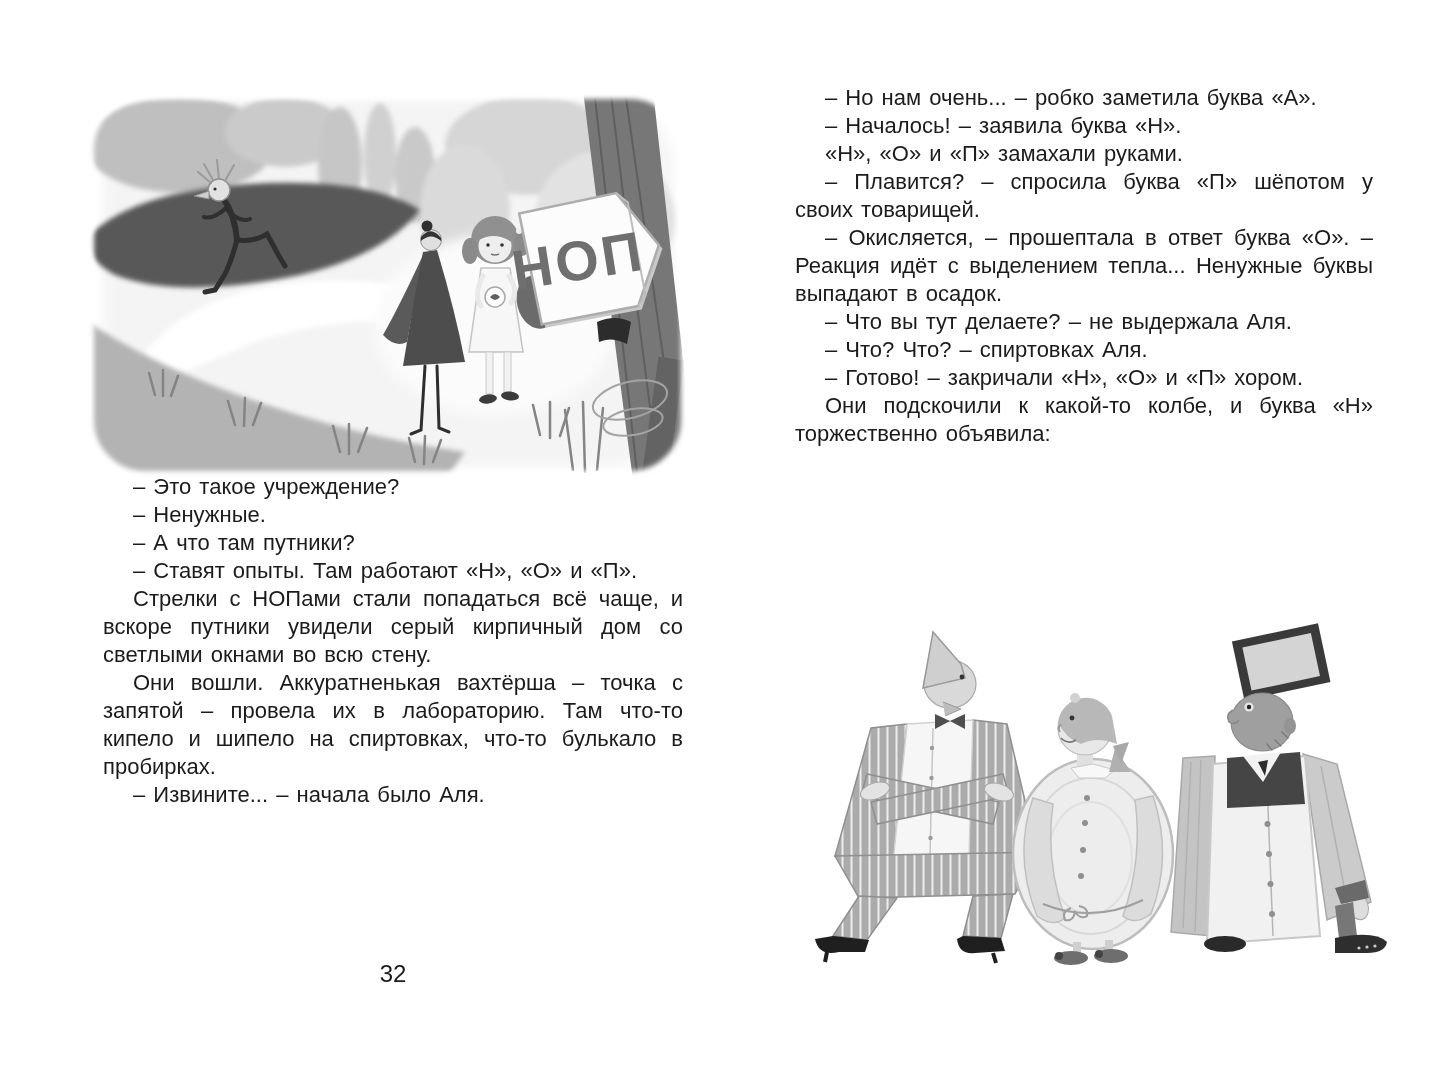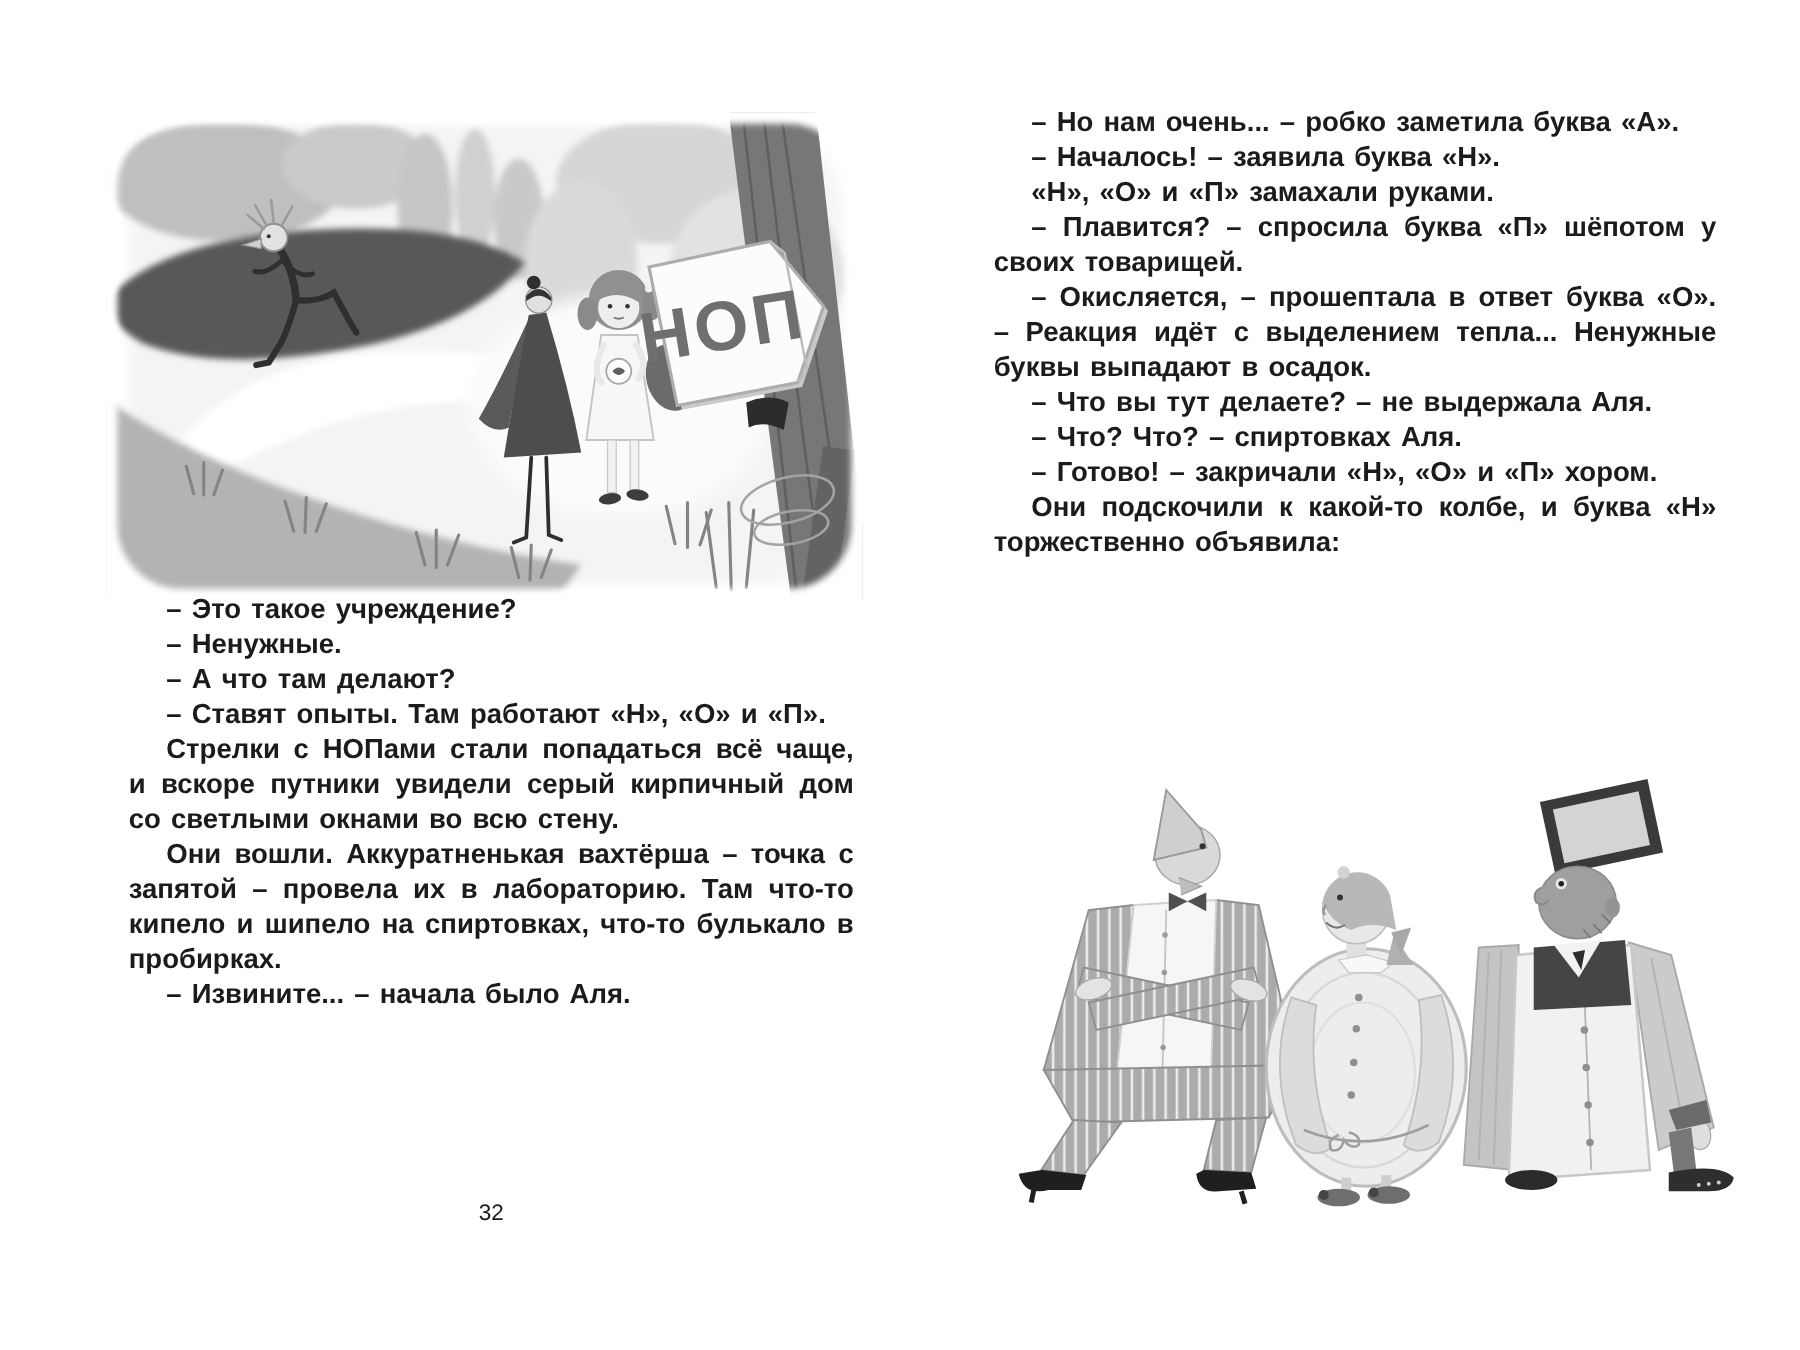--- a/index.html
+++ b/index.html
@@ -4,25 +4,25 @@
 <style>
   html,body{margin:0;padding:0;background:#ffffff;}
   body{width:1440px;height:1080px;font-family:"Liberation Sans",sans-serif;color:#1b1b1b;}
   .spread{position:relative;width:1440px;height:1080px;background:#ffffff;overflow:hidden;}
   .illu{position:absolute;margin:0;padding:0;}
   .illu svg{display:block;width:100%;height:100%;}
   .illu-top{left:85px;top:90px;width:605px;height:390px;}
   .illu-bottom{left:775px;top:606px;width:620px;height:360px;}
   .text-col{position:absolute;text-align:justify;font-size:22px;line-height:28px;
             word-spacing:2px;-webkit-hyphens:auto;hyphens:auto;}
-  .text-col p{margin:0;text-indent:30px;font-weight:bold;}
+  .text-col p{margin:0;text-indent:30px;}
   .left-col{left:103px;top:473px;width:580px;}
   .right-col{left:795px;top:84px;width:578px;}
   .page-number{position:absolute;left:103px;top:960px;width:580px;text-align:center;
-               font-size:18px;color:#1b1b1b;}
+               font-size:24px;color:#1b1b1b;}
   .sign-text{font-family:"Liberation Sans",sans-serif;font-weight:bold;}
 </style>
 </head>
 <body>
 
 <div class="spread">
 
   <section>
 
     <figure class="illu illu-top">
@@ -136,21 +136,21 @@
           </g>
         </g>
 
         <rect x="-10" y="-10" width="625" height="410" rx="70" fill="none" stroke="#ffffff" stroke-width="38" filter="url(#L-soft2)"></rect>
       </svg>
     </figure>
 
     <div class="text-col left-col">
       <p>– Это такое учреждение?</p>
       <p>– Ненужные.</p>
-      <p>– А что там делают?</p>
+      <p>– А что там путники?</p>
       <p>– Ставят опыты. Там работают «Н», «О» и «П».</p>
       <p>Стрелки с НОПами стали попадаться всё чаще, и вскоре путники увидели серый кирпичный дом со светлыми окнами во всю стену.</p>
       <p>Они вошли. Аккуратненькая вахтёрша – точка с запятой – провела их в лабораторию. Там что-то кипело и шипело на спиртовках, что-то булькало в пробирках.</p>
       <p>– Извините... – начала было Аля.</p>
     </div>
 
     <div class="page-number">32</div>
   </section>
 
   <section>

